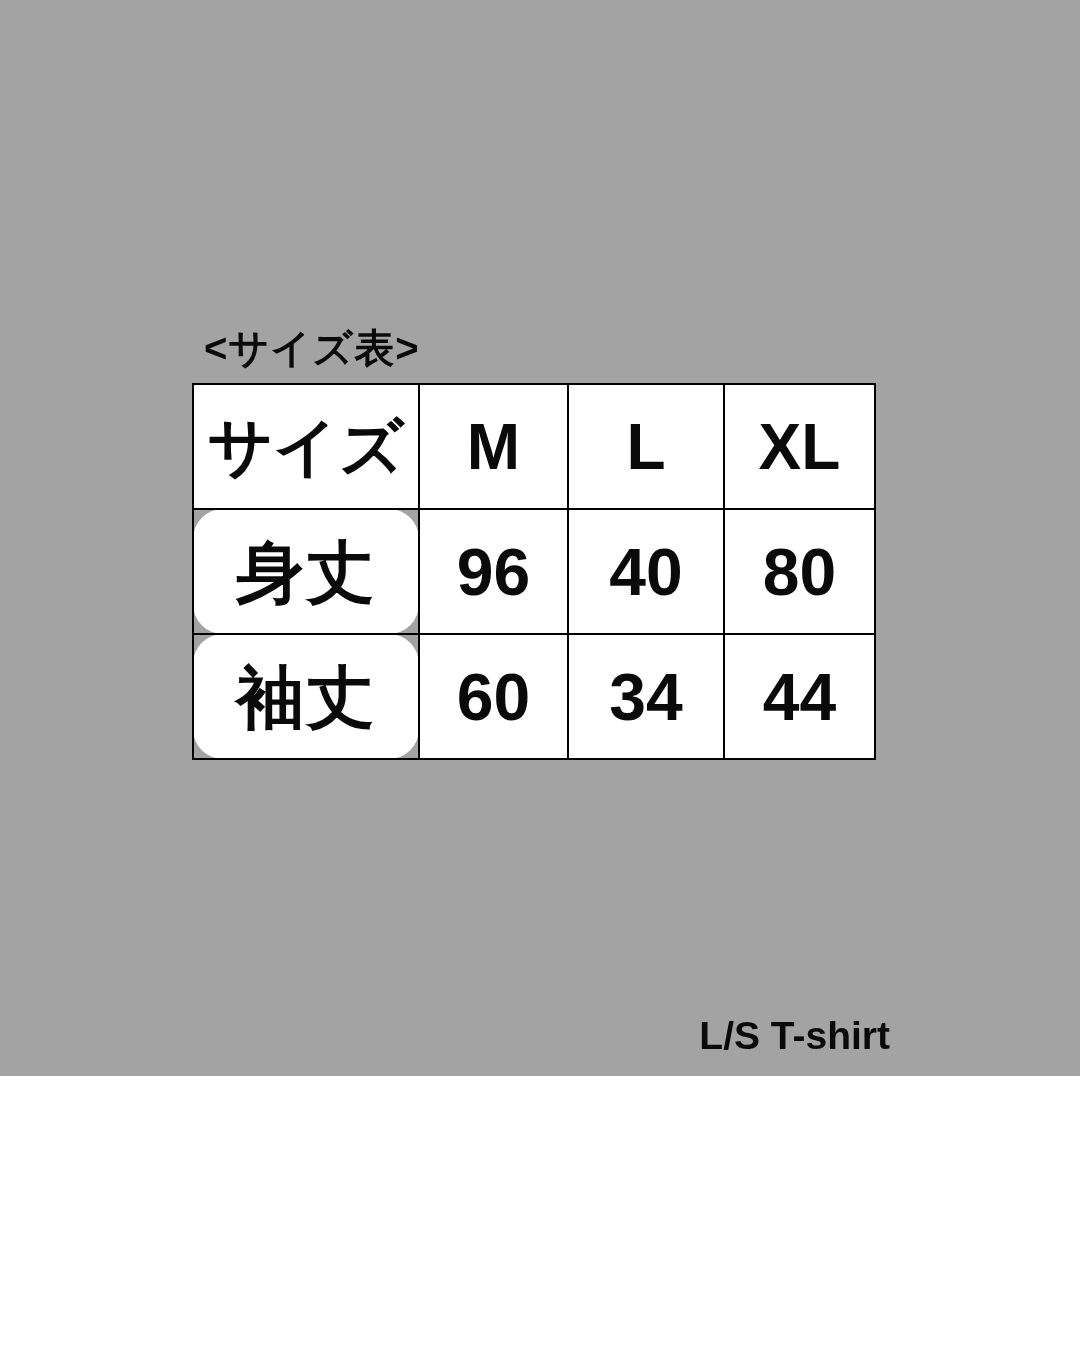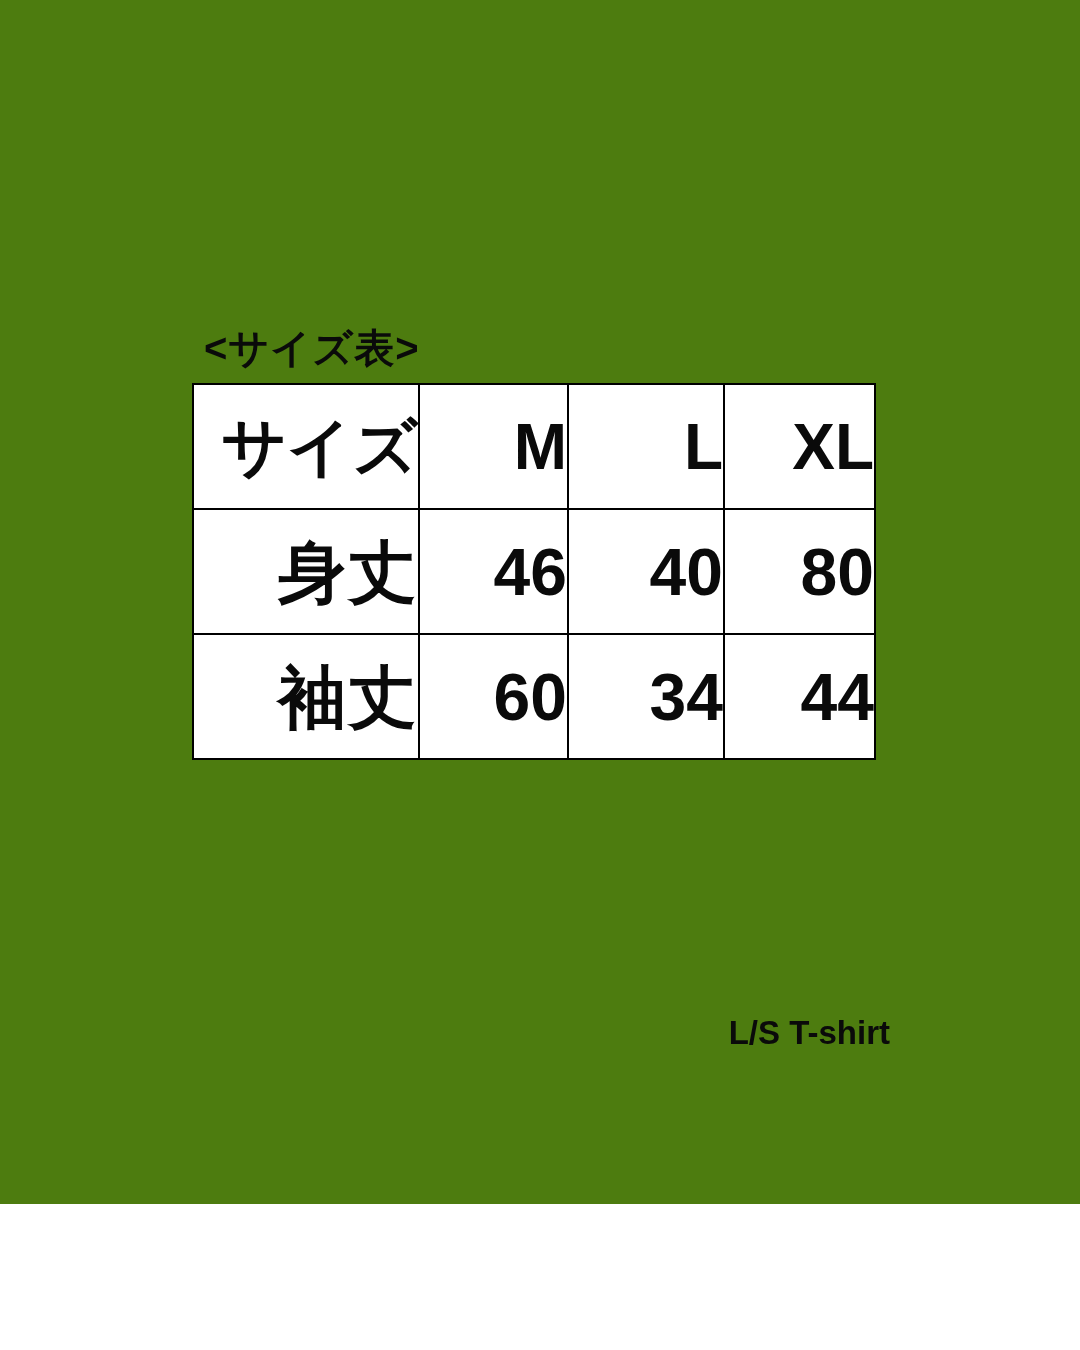--- a/index.html
+++ b/index.html
@@ -7,22 +7,22 @@
     padding: 0;
     width: 1080px;
     height: 1350px;
     background: #ffffff;
     font-family: "Liberation Sans", "DejaVu Sans", sans-serif;
     color: #0a0a0a;
   }
   .canvas {
     position: relative;
     width: 1080px;
-    height: 1204px;
-    background: #4d7c0f;
+    height: 1076px;
+    background: #a3a3a3;
     overflow: hidden;
   }
   .chart-title {
     position: absolute;
     left: 204px;
     top: 328px;
     font-size: 40px;
     font-weight: 600;
     letter-spacing: 1px;
     line-height: 1;
@@ -32,39 +32,39 @@
     position: absolute;
     left: 192px;
     top: 383px;
     border-collapse: collapse;
     table-layout: fixed;
   }
   table.size-table th,
   table.size-table td {
     border: 2px solid #000000;
     background: #ffffff;
-    text-align: right;
+    text-align: center;
     vertical-align: middle;
     height: 123px;
     padding: 0;
     font-weight: bold;
     line-height: 1;
   }
   .col-label  { width: 226px; }
   .col-m      { width: 149px; }
   .col-l      { width: 156px; }
   .col-xl     { width: 151px; }
   th.size-head   { font-size: 64px; }
-  td.row-label   { font-size: 68px; letter-spacing: 2px; }
+  td.row-label   { font-size: 68px; letter-spacing: 2px; border-radius: 30px; }
   td.cell-value  { font-size: 66px; }
   .caption {
     position: absolute;
     right: 190px;
     top: 1016px;
-    font-size: 33px;
+    font-size: 39px;
     font-weight: bold;
     line-height: 1;
     white-space: nowrap;
   }
 </style>
 </head>
 <body>
 
 <div class="canvas">
 
@@ -79,21 +79,21 @@
     </colgroup>
     <tbody>
       <tr>
         <th class="size-head">サイズ</th>
         <th class="size-head">M</th>
         <th class="size-head">L</th>
         <th class="size-head">XL</th>
       </tr>
       <tr>
         <td class="row-label">身丈</td>
-        <td class="cell-value">46</td>
+        <td class="cell-value">96</td>
         <td class="cell-value">40</td>
         <td class="cell-value">80</td>
       </tr>
       <tr>
         <td class="row-label">袖丈</td>
         <td class="cell-value">60</td>
         <td class="cell-value">34</td>
         <td class="cell-value">44</td>
       </tr>
     </tbody>

